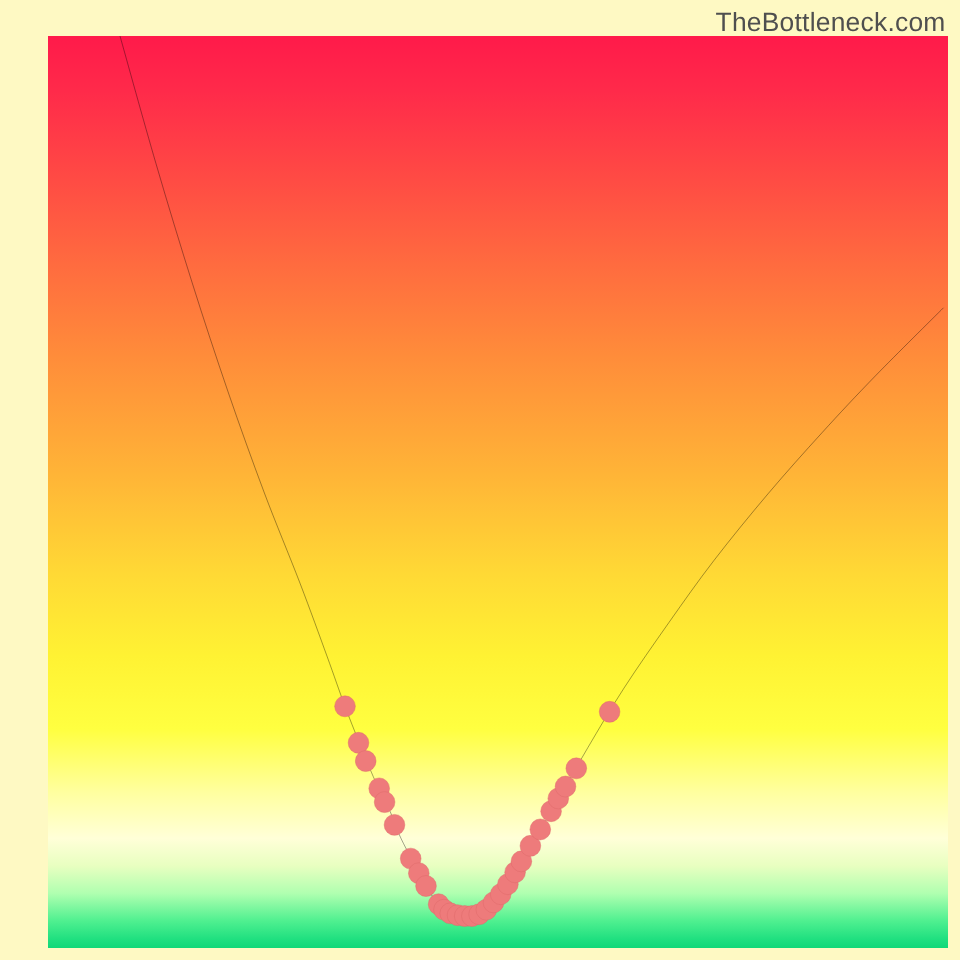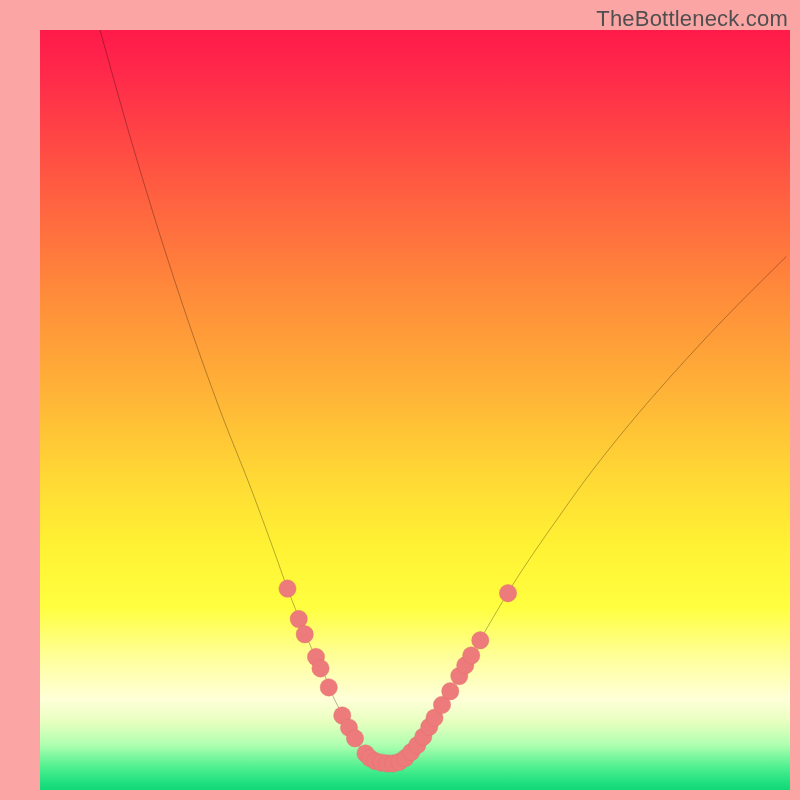--- a/index.html
+++ b/index.html
@@ -10,21 +10,21 @@
     background: #000000;
     font-family: Arial, Helvetica, sans-serif;
     overflow: hidden;
   }
   .frame {
     position: absolute;
     top: 0;
     left: 0;
     width: 800px;
     height: 800px;
-    background: #fca5a5;
+    background: #fef9c3;
   }
   .plot-area {
     position: absolute;
     left: 40px;
     top: 30px;
     width: 750px;
     height: 760px;
     overflow: hidden;
   }
   .gradient {

